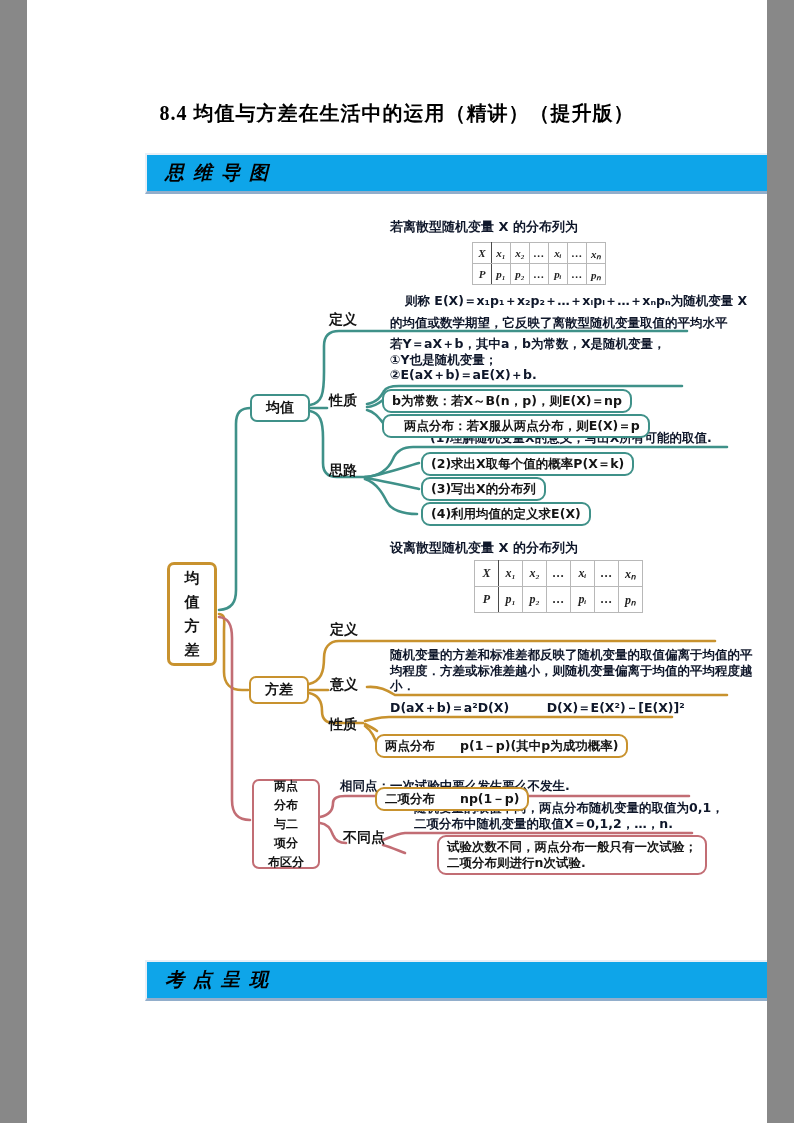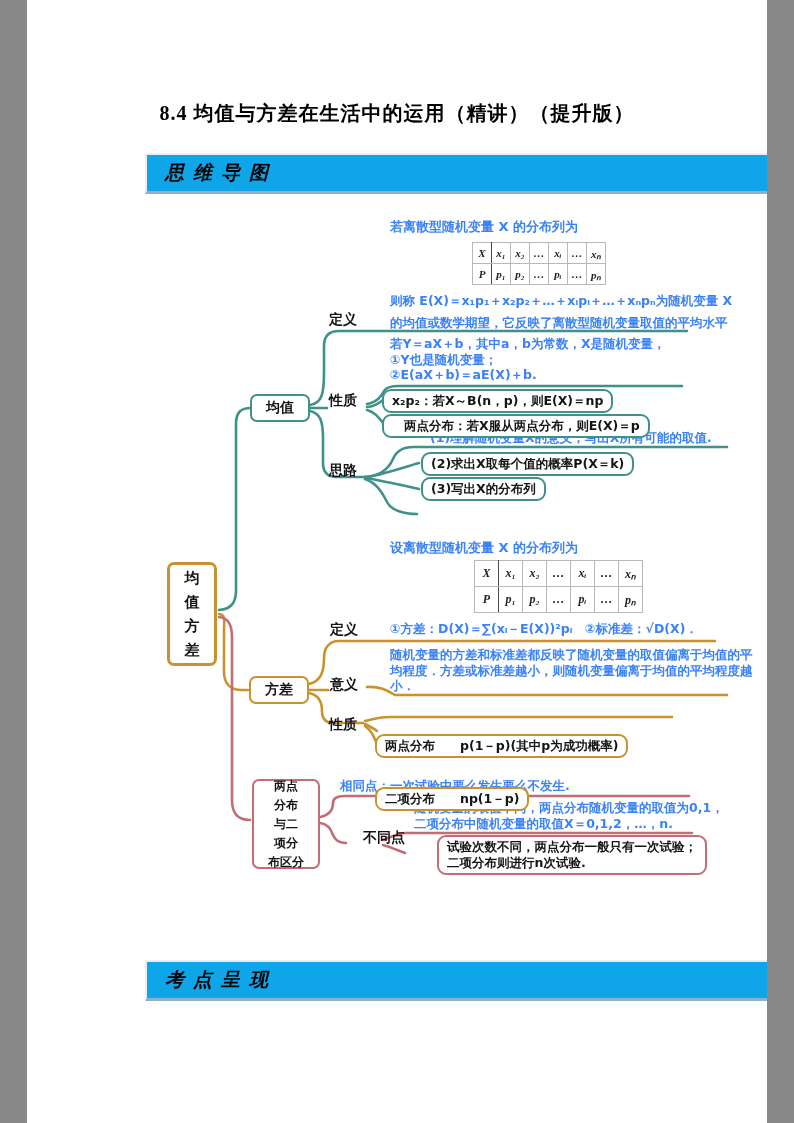--- a/index.html
+++ b/index.html
@@ -6,21 +6,21 @@
   .page{position:relative;width:740px;height:1123px;background:#fff;margin:0 auto;overflow:hidden;
         font-family:"DejaVu Sans",sans-serif;}
   .title{position:absolute;top:100px;left:0;width:100%;text-align:center;
          font:700 20px "Liberation Serif",serif;color:#000;letter-spacing:1px;}
   .banner{position:absolute;left:118px;width:676px;height:41px;background:#0ea5e9;box-sizing:border-box;
           border-top:2px solid #e9eff6;border-left:2px solid #e9eff6;
           border-bottom:3px solid #92aecb;border-right:2px solid #92aecb;
           display:flex;align-items:center;padding-left:18px;
           font:italic 700 19px "Liberation Serif",serif;color:#000;letter-spacing:9px;}
   .svglayer{position:absolute;left:0;top:0;width:794px;height:1123px;z-index:0;pointer-events:none;}
-  .mm{position:absolute;z-index:1;font:600 12.5px "DejaVu Sans",sans-serif;color:#3b82f6;
+  .mm{position:absolute;z-index:1;font:600 12.5px "DejaVu Sans",sans-serif;color:#0f172a;
       line-height:15.5px;white-space:pre-line;}
   .lab{position:absolute;z-index:1;font:700 14px "DejaVu Sans",sans-serif;color:#141414;}
   .node{position:absolute;z-index:2;background:#fff;box-sizing:border-box;border-radius:7px;
         display:flex;align-items:center;justify-content:center;text-align:center;
         font:700 14px "DejaVu Sans",sans-serif;color:#141414;white-space:pre-line;}
   .lbox{position:absolute;z-index:2;background:#fff;border-radius:9px;padding:2px 8px;
         font:600 12.5px "DejaVu Sans",sans-serif;color:#141414;line-height:16px;white-space:pre-line;}
   .teal-b{border:2.4px solid #3f9189;}
   .gold-b{border:2.4px solid #c8922e;}
   .rose-b{border:2.4px solid #c26d74;}
@@ -113,32 +113,33 @@
       <td>p₁</td>
       <td>p₂</td>
       <td>…</td>
       <td>pᵢ</td>
       <td>…</td>
       <td>pₙ</td>
     </tr>
   </tbody>
     </table>
 
-  <div class="mm" style="left:363px;top:293px;">则称 E(X)＝x₁p₁＋x₂p₂＋…＋xᵢpᵢ＋…＋xₙpₙ为随机变量 X</div>
+  <div class="mm" style="left:378px;top:293px;">则称 E(X)＝x₁p₁＋x₂p₂＋…＋xᵢpᵢ＋…＋xₙpₙ为随机变量 X</div>
   <div class="mm" style="left:363px;top:336px;">若Y＝aX＋b，其中a，b为常数，X是随机变量，
 ①Y也是随机变量；
 ②E(aX＋b)＝aE(X)＋b.</div>
   <div class="mm" style="left:363px;top:315px;">的均值或数学期望，它反映了离散型随机变量取值的平均水平</div>
 
-  <div class="lbox teal-b" style="left:355px;top:389px;">x₂p₂：若X～B(n，p)，则E(X)＝np</div>
+  <div class="lbox teal-b" style="left:355px;top:389px;">b为常数：若X～B(n，p)，则E(X)＝np</div>
   <div class="lbox teal-b" style="left:355px;top:414px;padding-left:20px;">两点分布：若X服从两点分布，则E(X)＝p</div>
 
   <div class="mm" style="left:403px;top:430px;">(1)理解随机变量X的意义，写出X所有可能的取值.</div>
   <div class="lbox teal-b" style="left:394px;top:452px;">(2)求出X取每个值的概率P(X＝k)</div>
   <div class="lbox teal-b" style="left:394px;top:477px;">(3)写出X的分布列</div>
+  <div class="lbox teal-b" style="left:394px;top:502px;">(4)利用均值的定义求E(X)</div>
 
   <div class="lab" style="left:303px;top:621px;">定义</div>
   <div class="lab" style="left:303px;top:676px;">意义</div>
   <div class="lab" style="left:302px;top:716px;">性质</div>
 
   <div class="mm" style="left:363px;top:540px;font-weight:700;font-size:13px;">设离散型随机变量 X 的分布列为</div>
 
   <table class="dist t2" style="left:447px;top:560px;">
     <tbody>
         <tr>
@@ -155,29 +156,29 @@
       <td>p₁</td>
       <td>p₂</td>
       <td>…</td>
       <td>pᵢ</td>
       <td>…</td>
       <td>pₙ</td>
     </tr>
   </tbody>
     </table>
 
-  <div class="mm" style="left:363px;top:621px;">①方差：D(X)＝∑(xᵢ－E(X))²pᵢ　②标准差：√D(X)．</div>
   <div class="mm" style="left:363px;top:647px;">随机变量的方差和标准差都反映了随机变量的取值偏离于均值的平
 均程度．方差或标准差越小，则随机变量偏离于均值的平均程度越
 小．</div>
+  <div class="mm" style="left:363px;top:700px;">D(aX＋b)＝a²D(X)　　　D(X)＝E(X²)－[E(X)]²</div>
   <div class="lbox gold-b" style="left:348px;top:720px;margin-top:14px;">两点分布　　p(1－p)(其中p为成功概率)</div>
   <div class="lbox gold-b" style="left:348px;top:745px;margin-top:42px;">二项分布　　np(1－p)</div>
 
   <div class="mm" style="left:313px;top:778px;">相同点：一次试验中要么发生要么不发生.</div>
-  <div class="lab" style="left:316px;top:829px;margin-left:20px;">不同点</div>
+  <div class="lab" style="left:316px;top:829px;">不同点</div>
   <div class="mm" style="left:387px;top:800px;">随机变量的取值不同，两点分布随机变量的取值为0,1，
 二项分布中随机变量的取值X＝0,1,2，…，n.</div>
   <div class="lbox rose-b" style="left:379px;top:835px;margin-left:31px;">试验次数不同，两点分布一般只有一次试验；
 二项分布则进行n次试验.</div>
 
   <div class="banner" style="top:960px;">
     <span>考点呈现</span>
   </div>
 
 </div>

